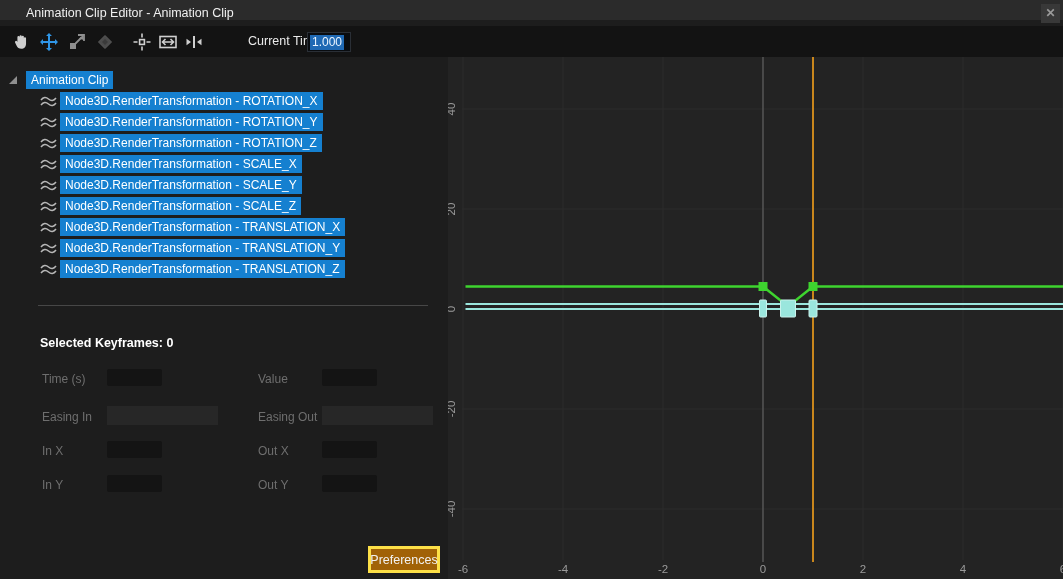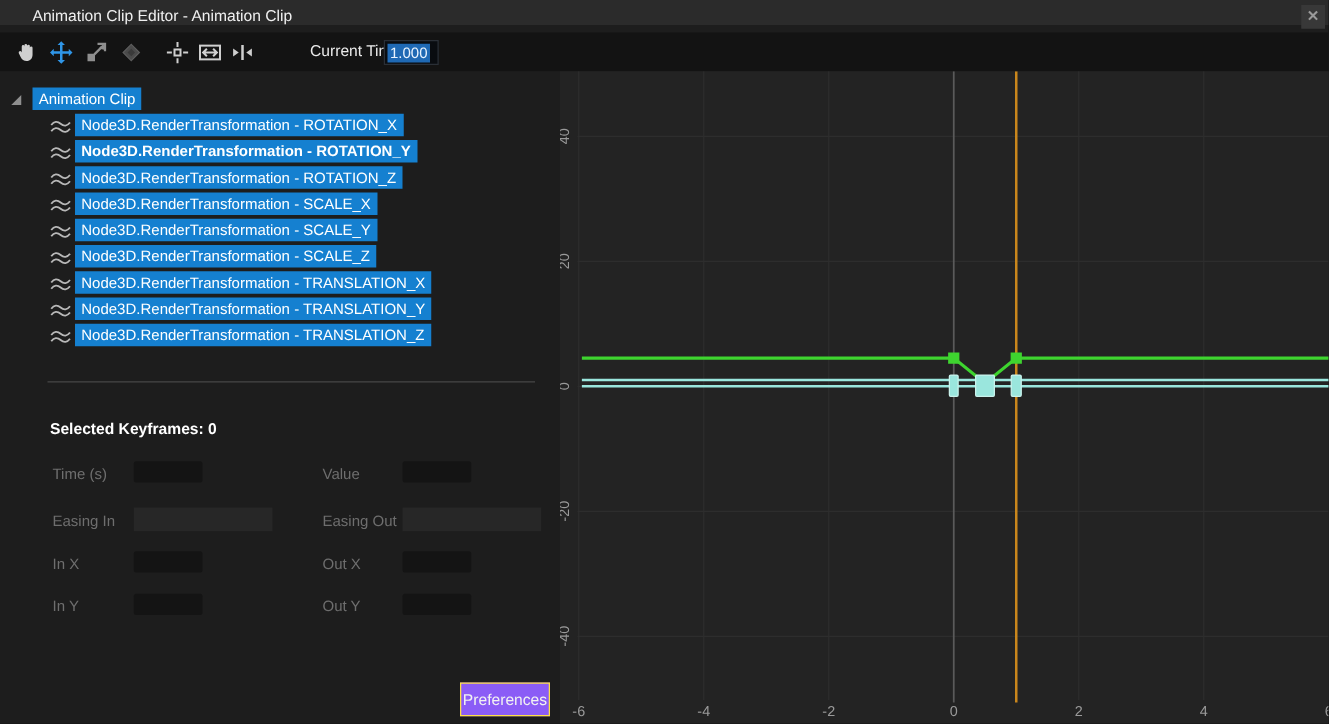--- a/index.html
+++ b/index.html
@@ -29,22 +29,22 @@
     padding:2px 5px 2px 5px;line-height:14px;}
   .curve-ico{position:absolute;left:-20px;top:4px;}
   .divider{position:absolute;left:38px;top:248px;width:390px;height:1px;background:#474747;}
   .sel-heading{position:absolute;left:40px;top:279px;font-size:12.5px;font-weight:bold;color:#ffffff;}
   .frow{position:absolute;left:0;width:448px;height:20px;}
   .flabel{position:absolute;font-size:12px;color:#6e6e6e;top:3px;}
   .l1{left:42px;} .l2{left:258px;}
   .mini-input{position:absolute;top:0;width:55px;height:17px;background:#141414;border-radius:2px;}
   .wide-input{position:absolute;top:-1px;width:111px;height:19px;background:#272727;}
   .i1{left:107px;} .i2{left:322px;}
-  .pref-btn{position:absolute;left:368px;top:489px;width:72px;height:27px;background:#8b5cf6;
-    border:1px solid #fde047;color:#f2f2f2;font-size:12.5px;font-family:"Liberation Sans",sans-serif;
+  .pref-btn{position:absolute;left:368px;top:489px;width:72px;height:27px;background:#a16207;
+    border:3px solid #fde047;color:#f2f2f2;font-size:12.5px;font-family:"Liberation Sans",sans-serif;
     display:flex;align-items:center;justify-content:center;box-sizing:border-box;}
   
   .graph{position:absolute;left:448px;top:57px;width:615px;height:522px;background:#232323;}
   .graph svg{position:absolute;left:0;top:0;}
 </style>
 </head>
 <body>
 
 <div class="window">
 
@@ -108,21 +108,21 @@
   <div class="left-panel">
     <div class="tree-toggle"></div>
     <div class="tree-row" style="left:26px;top:13px;">
       <span class="hl">Animation Clip</span>
     </div>
     <div id="tree-children">
         <div class="tree-row" style="left: 60px; top: 34px;"><svg class="curve-ico" width="17" height="12" viewBox="0 0 17 12">
             <path d="M1 5 Q4.5 0.5 8.5 4 T16 3" fill="none" stroke="#b8b8b8" stroke-width="1.5"></path>
             <path d="M1 10 Q4.5 5.5 8.5 9 T16 8" fill="none" stroke="#b8b8b8" stroke-width="1.5"></path>
           </svg><span class="hl">Node3D.RenderTransformation - ROTATION_X</span></div>
-        <div class="tree-row" style="left: 60px; top: 55px; font-weight: bold;"><svg class="curve-ico" width="17" height="12" viewBox="0 0 17 12">
+        <div class="tree-row" style="left: 60px; top: 55px;"><svg class="curve-ico" width="17" height="12" viewBox="0 0 17 12">
             <path d="M1 5 Q4.5 0.5 8.5 4 T16 3" fill="none" stroke="#b8b8b8" stroke-width="1.5"></path>
             <path d="M1 10 Q4.5 5.5 8.5 9 T16 8" fill="none" stroke="#b8b8b8" stroke-width="1.5"></path>
           </svg><span class="hl">Node3D.RenderTransformation - ROTATION_Y</span></div>
         <div class="tree-row" style="left: 60px; top: 76px;"><svg class="curve-ico" width="17" height="12" viewBox="0 0 17 12">
             <path d="M1 5 Q4.5 0.5 8.5 4 T16 3" fill="none" stroke="#b8b8b8" stroke-width="1.5"></path>
             <path d="M1 10 Q4.5 5.5 8.5 9 T16 8" fill="none" stroke="#b8b8b8" stroke-width="1.5"></path>
           </svg><span class="hl">Node3D.RenderTransformation - ROTATION_Z</span></div>
         <div class="tree-row" style="left: 60px; top: 97px; text-align: center;"><svg class="curve-ico" width="17" height="12" viewBox="0 0 17 12">
             <path d="M1 5 Q4.5 0.5 8.5 4 T16 3" fill="none" stroke="#b8b8b8" stroke-width="1.5"></path>
             <path d="M1 10 Q4.5 5.5 8.5 9 T16 8" fill="none" stroke="#b8b8b8" stroke-width="1.5"></path>

